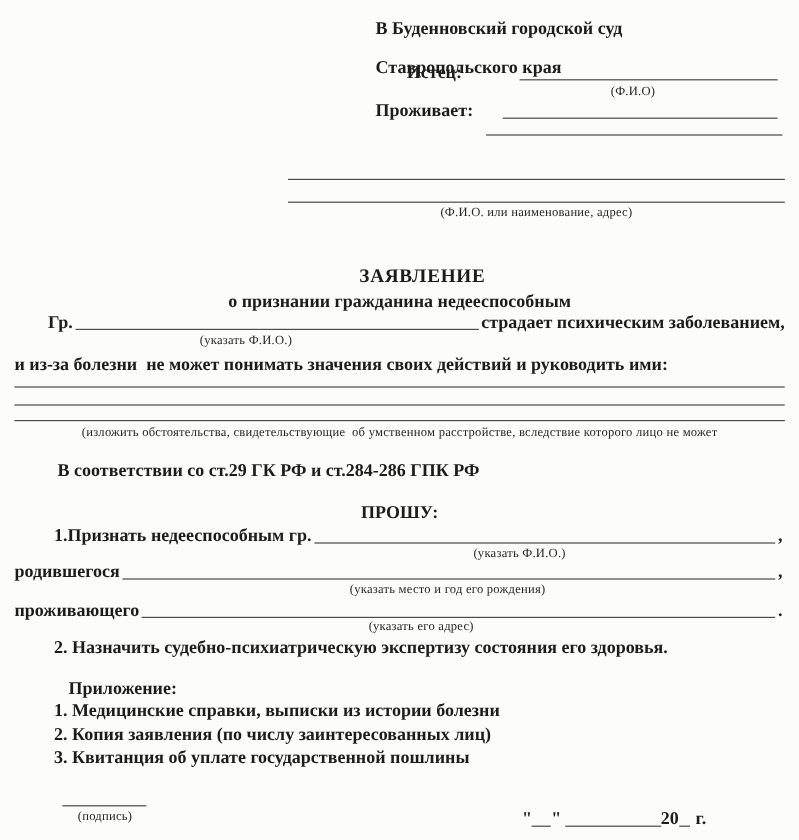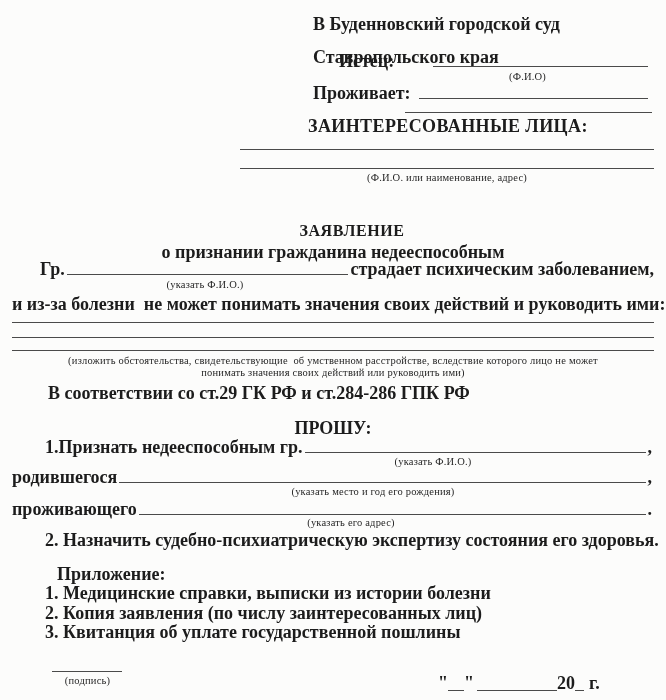--- a/index.html
+++ b/index.html
@@ -5,21 +5,21 @@
   * { margin:0; padding:0; box-sizing:border-box; }
   html,body { background:#ffffff; }
   .page {
     position:relative; width:666px; height:700px;
     background:#fcfcfb;
     font-family:"Liberation Serif", serif;
     font-weight:600;
     color:#1c1c1c;
     overflow:hidden;
   }
-  .r { position:absolute; font-size:18px; line-height:18px; white-space:pre; }
+  .r { position:absolute; font-size:15px; line-height:18px; white-space:pre; }
   .flex { display:flex; }
   .lbl { white-space:pre; }
   .lblw { width:92px; flex:0 0 92px; white-space:pre; }
   .fill { flex:1 1 auto; border-bottom:1px solid #4a4a4a; margin:0 2px 3px 2px; min-width:10px; }
   .cap { font-size:10.5px; line-height:12px; font-weight:400; color:#262626; letter-spacing:0.2px; }
   .center { text-align:center; }
   .fl { position:absolute; border-bottom:1px solid #4a4a4a; }
   .title { font-size:16px; letter-spacing:0.6px;padding-left:38px; }
   .heading-caps { letter-spacing:0.4px; }
   .u { display:inline-block; border-bottom:1px solid #4a4a4a; height:12px; vertical-align:-2px; }
@@ -38,21 +38,20 @@
   </div>
   <div class="r cap center" style="left:405px; right:16px; top:71px;">(Ф.И.О)</div>
 
   <div class="r flex" style="left:313px; right:16px; top:84px;gap:12px;">
     <span class="lblw">Проживает:</span>
     <span class="fill"></span>
   </div>
 
   <div class="fl" style="left:405px; right:14px; top:101px; height:12px;"></div>
 
-  <div class="r heading-caps" style="left:308px; top:117px;">ЗАИНТЕРЕСОВАННЫЕ ЛИЦА:</div>
 
   <div class="fl" style="left:240px; right:12px; top:138px; height:12px;"></div>
   <div class="fl" style="left:240px; right:12px; top:157px; height:12px;"></div>
   <div class="r cap center" style="left:240px; right:12px; top:172px;">(Ф.И.О. или наименование, адрес)</div>
 
   <div class="r center title" style="left:0; right:0; top:222px;">ЗАЯВЛЕНИЕ</div>
   <div class="r center" style="left:0; right:0; top:243px;">о признании гражданина недееспособным</div>
 
   <div class="r flex" style="left:40px; right:12px; top:260px;text-align:center;">
     <span class="lbl">Гр.</span>
@@ -61,21 +60,20 @@
   </div>
   <div class="r cap center" style="left:65px; width:280px; top:279px;">(указать Ф.И.О.)</div>
 
   <div class="r" style="left:12px; top:295px;">и из-за болезни  не может понимать значения своих действий и руководить ими:</div>
 
   <div class="fl" style="left:12px; right:12px; top:311px; height:12px;"></div>
   <div class="fl" style="left:12px; right:12px; top:326px; height:12px;"></div>
   <div class="fl" style="left:12px; right:12px; top:339px; height:12px;"></div>
 
   <div class="r cap center" style="left:0; right:0; top:355px;">(изложить обстоятельства, свидетельствующие  об умственном расстройстве, вследствие которого лицо не может</div>
-  <div class="r cap center" style="left:0; right:0; top:367px;">понимать значения своих действий или руководить ими)</div>
 
   <div class="r" style="left:48px; top:384px;">В соответствии со ст.29 ГК РФ и ст.284-286 ГПК РФ</div>
 
   <div class="r center" style="left:0; right:0; top:419px;">ПРОШУ:</div>
 
   <div class="r flex" style="left:45px; right:14px; top:438px;">
     <span class="lbl">1.Признать недееспособным гр.</span>
     <span class="fill"></span>
     <span class="lbl">,</span>
   </div>

